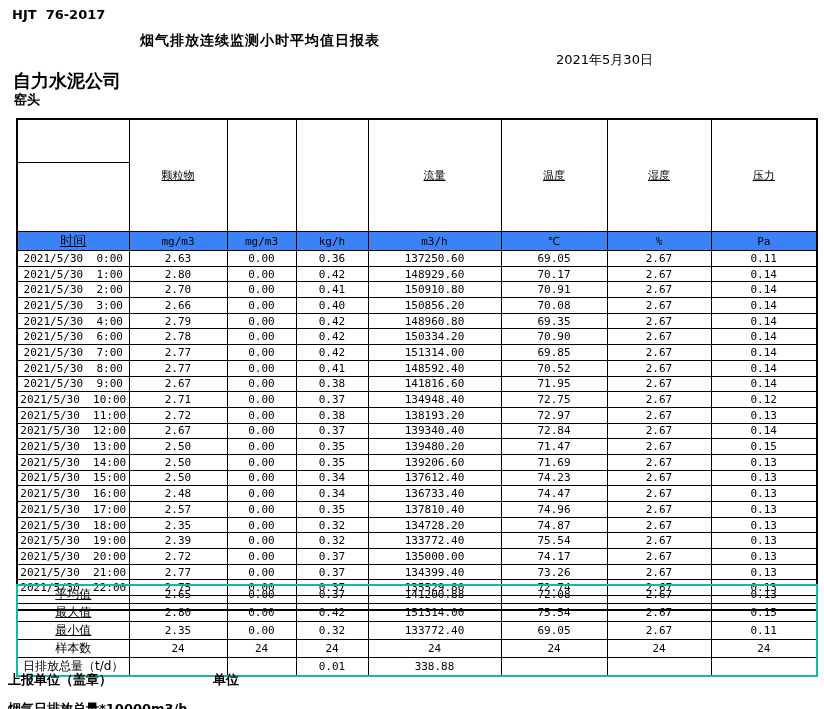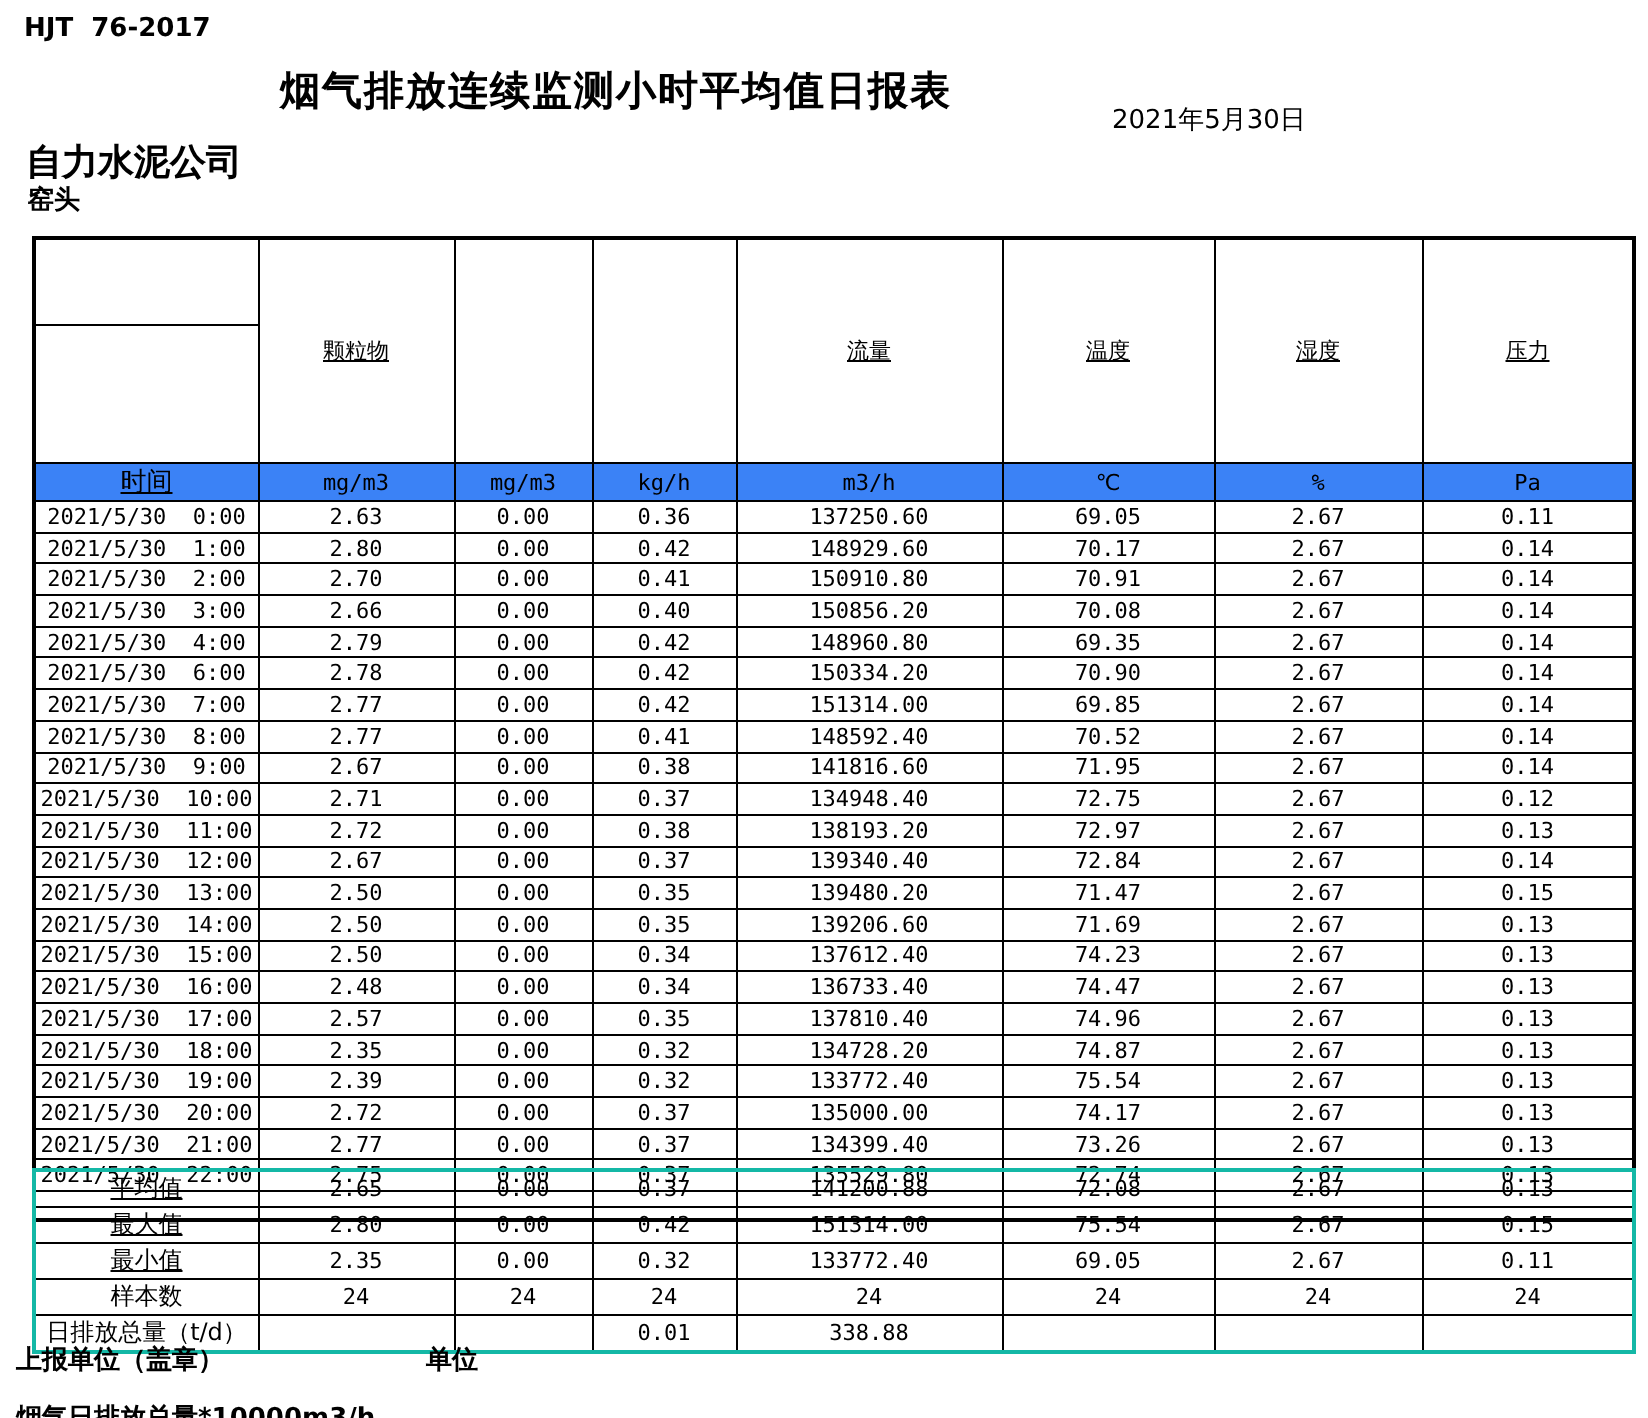--- a/index.html
+++ b/index.html
@@ -2,21 +2,21 @@
 <html><head>
 <meta charset="utf-8">
 <style>
   html,body{margin:0;padding:0;background:#fff;}
   .page{
     position:relative;width:824px;height:709px;background:#ffffff;
     font-family:"DejaVu Sans","Liberation Sans",sans-serif;color:#000;
     overflow:hidden;
   }
   .std-code{position:absolute;left:12px;top:7px;font-size:13px;font-weight:bold;white-space:pre;}
-  .title{position:absolute;left:140px;top:32px;font-size:20px;font-weight:bold;letter-spacing:1px;}
+  .title{position:absolute;left:140px;top:32px;font-size:14px;font-weight:bold;letter-spacing:1px;}
   .date{position:absolute;left:556px;top:51px;font-size:13px;}
   .company{position:absolute;left:13px;top:69px;font-size:18px;font-weight:bold;}
   .location{position:absolute;left:14px;top:91px;font-size:13px;font-weight:bold;}
 
   table{border-collapse:collapse;table-layout:fixed;}
   .main-table{position:absolute;left:16px;top:118px;width:800px;border:2px solid #000;}
   .summary-table{position:absolute;left:16px;top:584px;width:800px;border:2px solid #14b8a6;}
   td,th{
     border:1px solid #000;text-align:center;vertical-align:middle;
     padding:0;font-weight:normal;overflow:hidden;white-space:pre;

